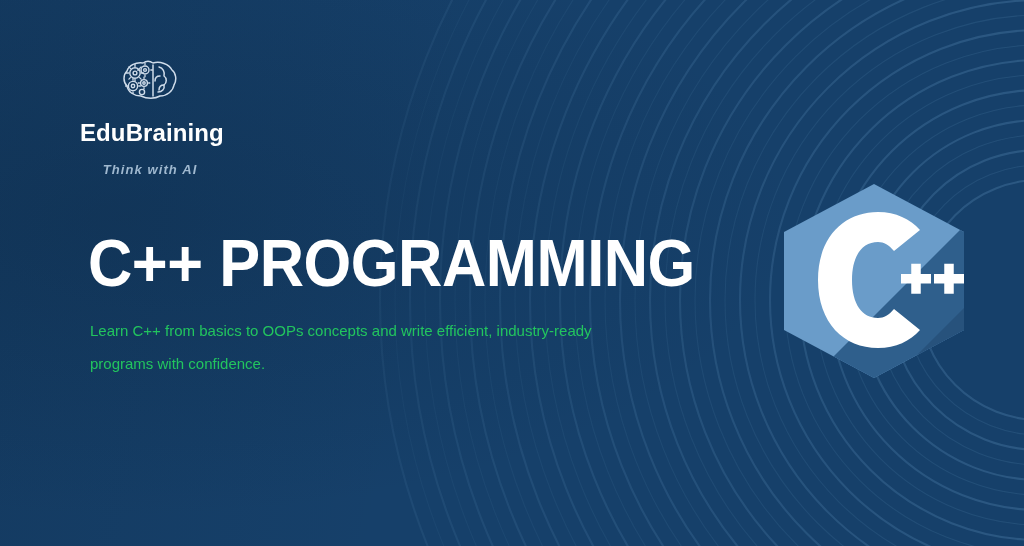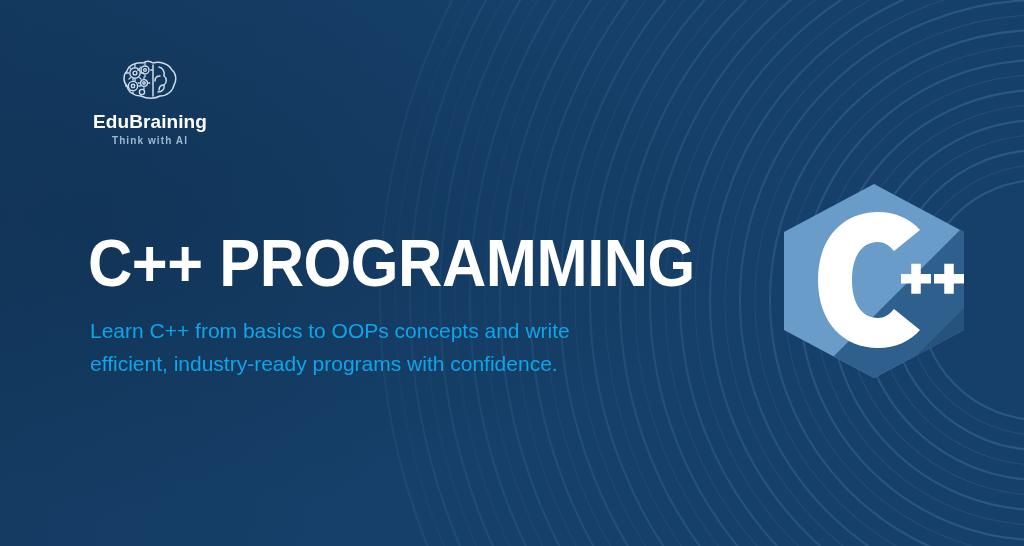--- a/index.html
+++ b/index.html
@@ -52,35 +52,36 @@
     text-align: center;
   }
   .logo-mark {
     height: 46px;
     display: flex;
     align-items: center;
     justify-content: center;
   }
   .logo-mark svg { display: block; }
   .logo-word {
-    margin-top: 8px;
-    font-size: 19px;
+    margin-top: 16px;
+    font-size: 24px;
     font-weight: bold;
     color: #ffffff;
     letter-spacing: 0.1px;
     line-height: 1.05;
     white-space: nowrap;
   }
   .logo-tag {
-    margin-top: 3px;
-    font-size: 10px;
+    margin-top: 17px;
+    font-size: 13px;
     font-weight: bold;
     color: #9fb8cf;
     letter-spacing: 1.1px;
     white-space: nowrap;
+    font-style: italic;
   }
 
   
   .copy {
     position: absolute;
     left: 88px;
     top: 230px;
     width: 560px;
   }
   .headline {
@@ -90,24 +91,24 @@
     font-weight: bold;
     line-height: 1.0;
     color: #ffffff;
     letter-spacing: -0.5px;
     transform: scaleX(0.93);
     transform-origin: left center;
     white-space: nowrap;
   }
   .subhead {
     margin: 18px 0 0 2px;
-    font-size: 21px;
+    font-size: 15px;
     line-height: 33px;
     font-weight: 400;
-    color: #0ea5e9;
+    color: #22c55e;
     max-width: 530px;
   }
 
   
   .cpp-logo {
     position: absolute;
     left: 774px;
     top: 182px;
     width: 200px;
     height: 198px;

